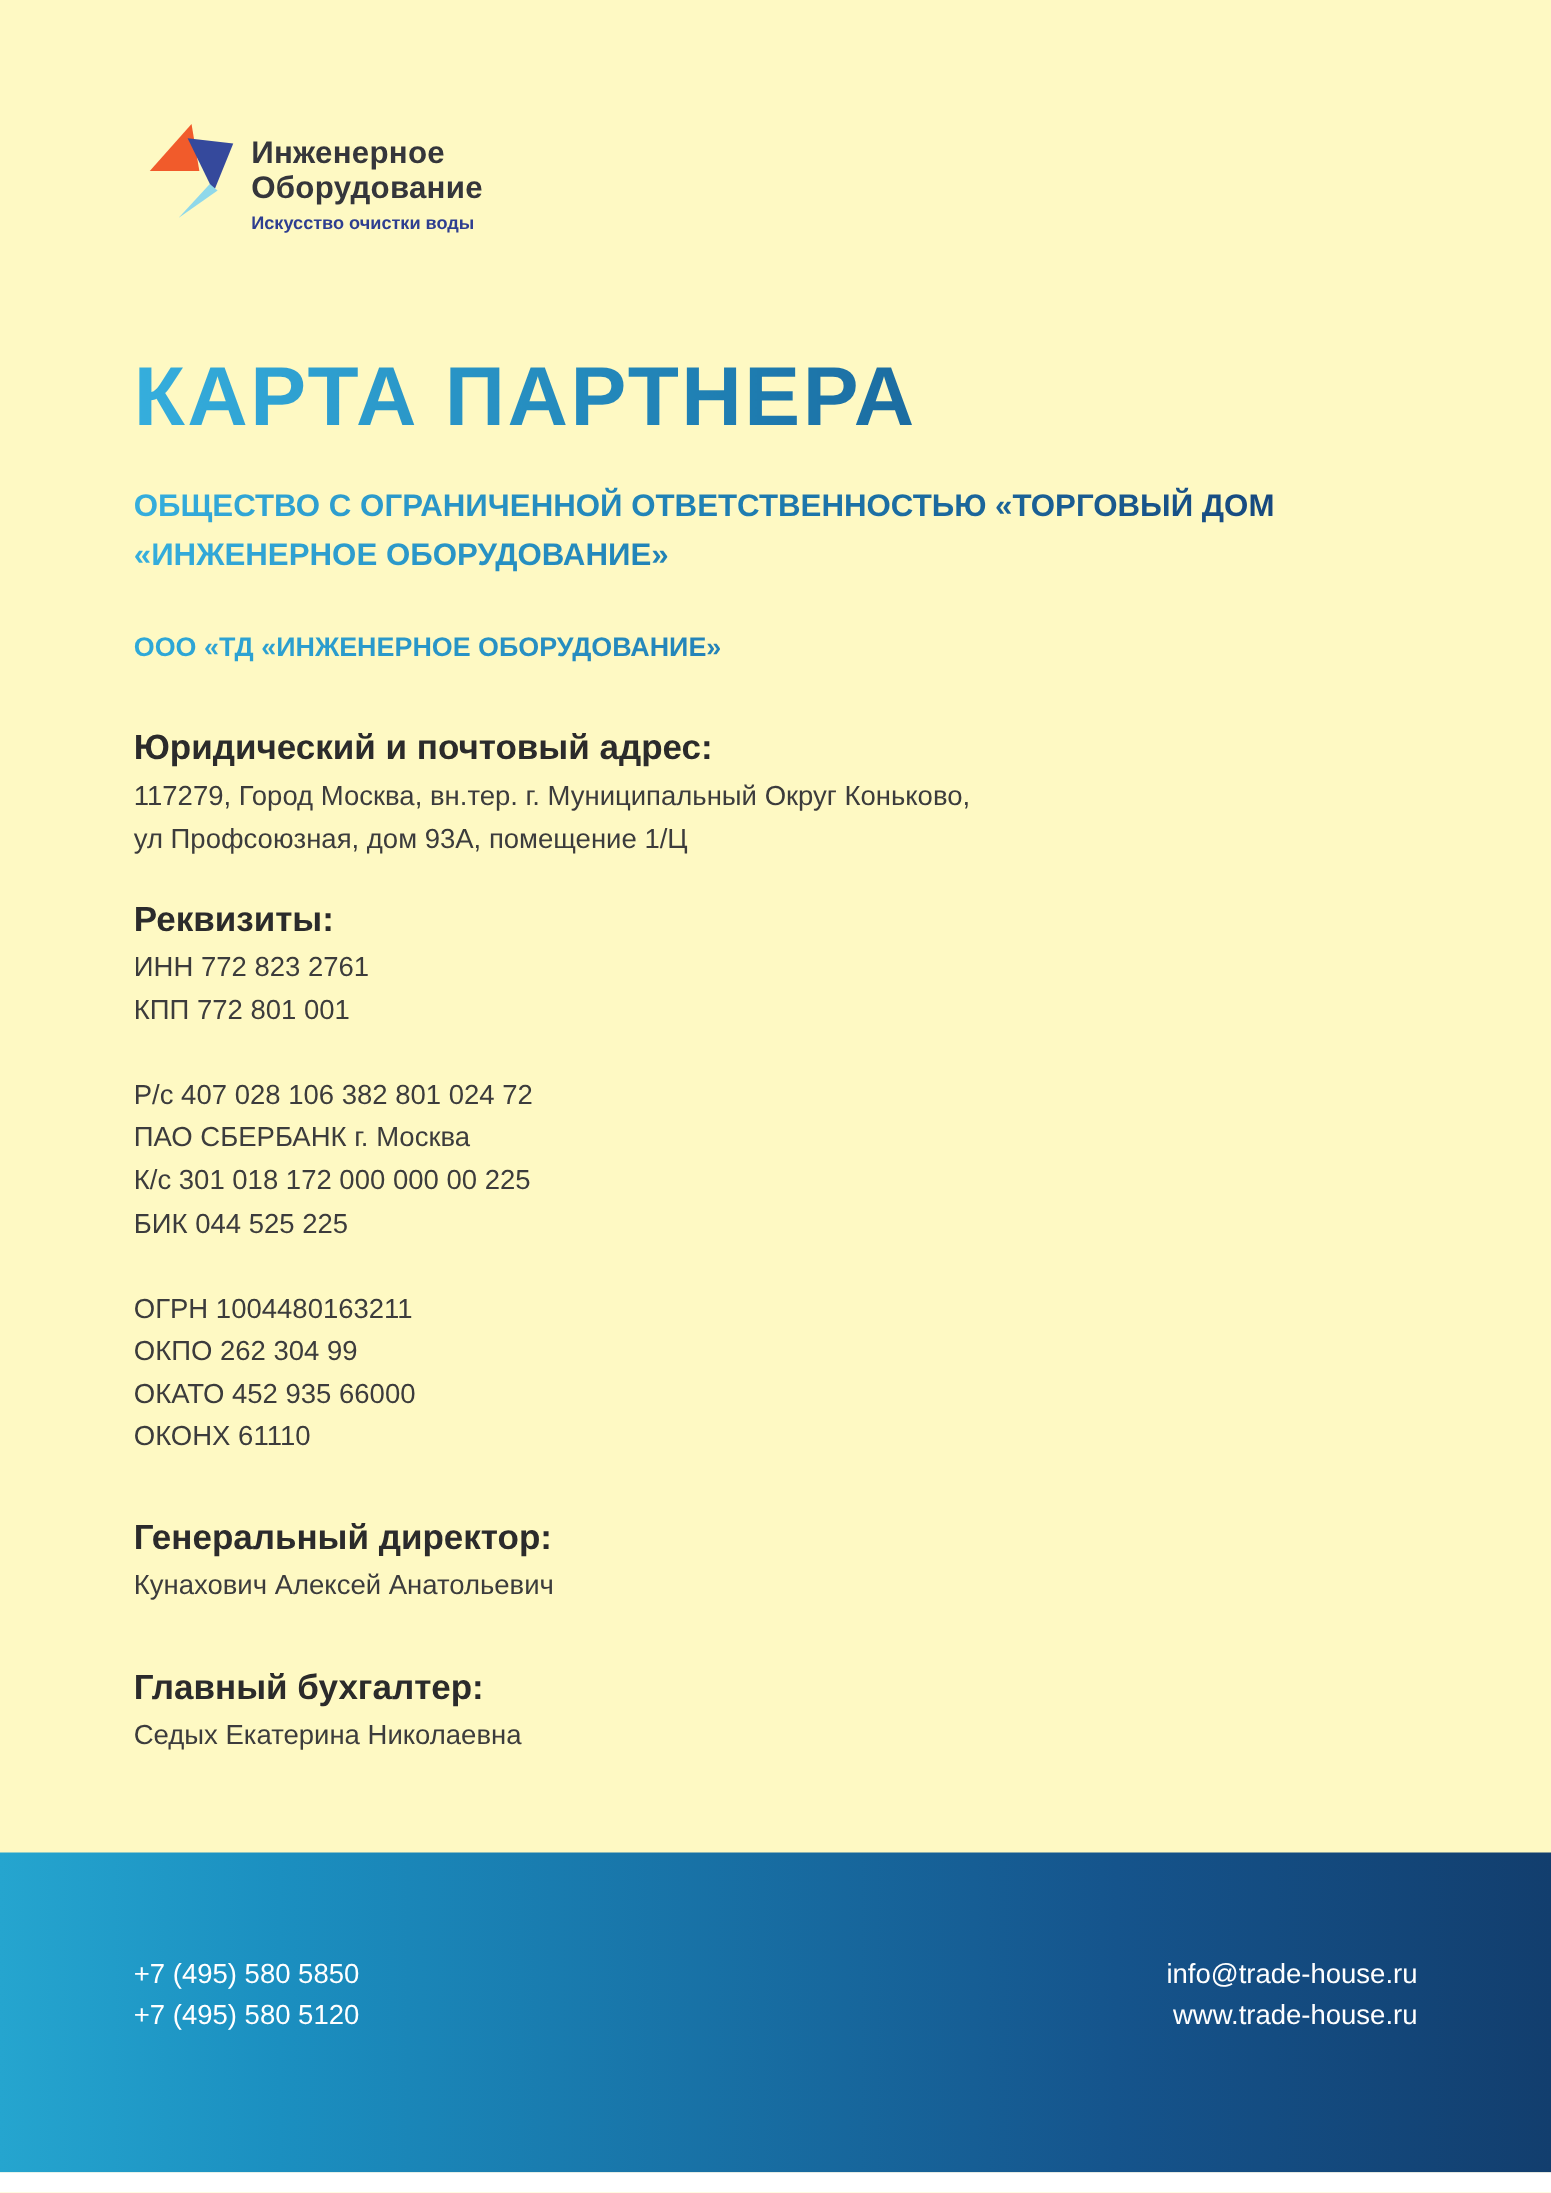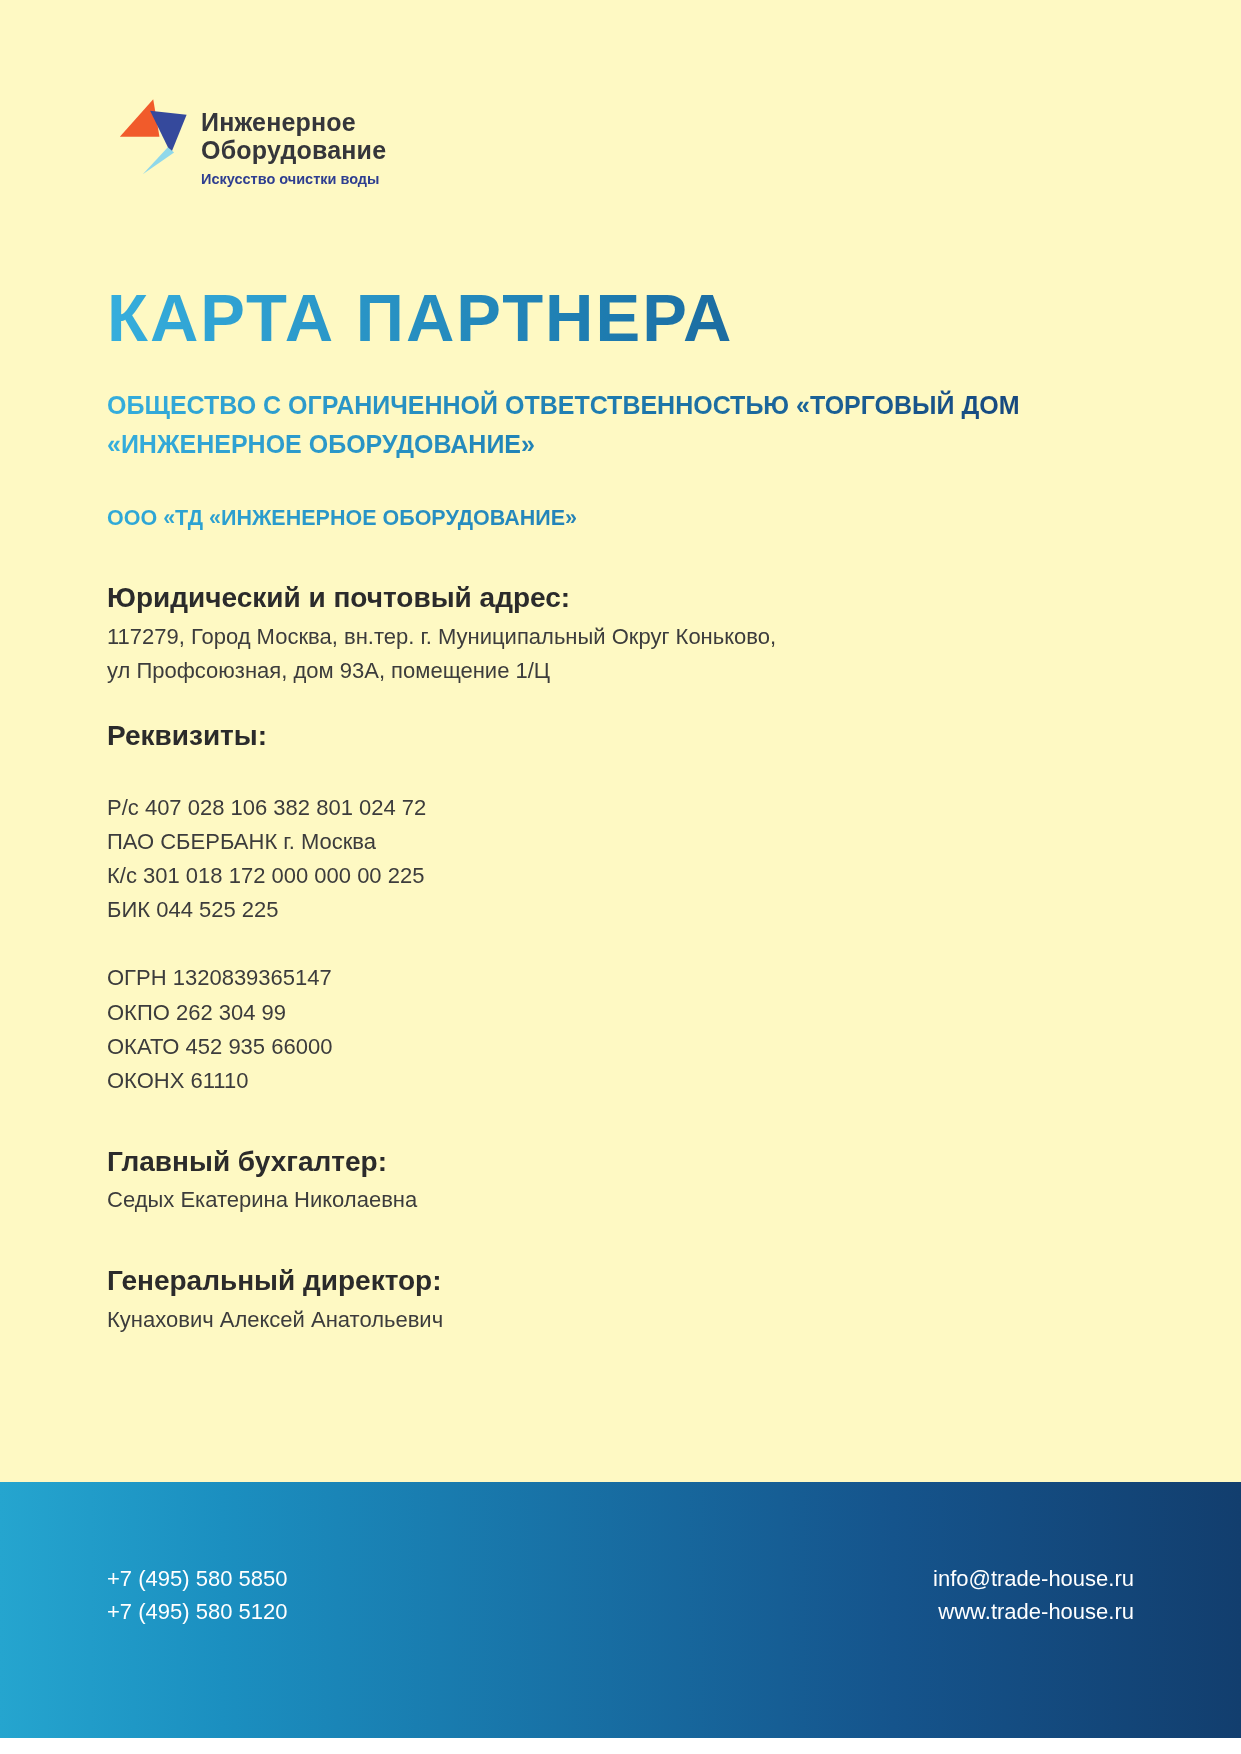--- a/index.html
+++ b/index.html
@@ -91,42 +91,46 @@
     <div class="company-short-name grad-soft">ООО «ТД «ИНЖЕНЕРНОЕ ОБОРУДОВАНИЕ»</div>
 
     <div class="section">
       <div class="section-heading">Юридический и почтовый адрес:</div>
       <div class="body-line">117279, Город Москва, вн.тер. г. Муниципальный Округ Коньково,</div>
       <div class="body-line">ул Профсоюзная, дом 93А, помещение 1/Ц</div>
     </div>
 
     <div class="section section-tight">
       <div class="section-heading">Реквизиты:</div>
+      <div>
+        <div class="body-line">ИНН 772 823 2761</div>
+        <div class="body-line">КПП 772 801 001</div>
+      </div>
       <div class="group">
         <div class="body-line">Р/с 407 028 106 382 801 024 72</div>
         <div class="body-line">ПАО СБЕРБАНК г. Москва</div>
         <div class="body-line">К/с 301 018 172 000 000 00 225</div>
         <div class="body-line">БИК 044 525 225</div>
       </div>
       <div class="group">
-        <div class="body-line">ОГРН 1320839365147</div>
+        <div class="body-line">ОГРН 1004480163211</div>
         <div class="body-line">ОКПО 262 304 99</div>
         <div class="body-line">ОКАТО 452 935 66000</div>
         <div class="body-line">ОКОНХ 61110</div>
       </div>
     </div>
 
     <div class="section">
-      <div class="section-heading">Главный бухгалтер:</div>
-      <div class="body-line">Седых Екатерина Николаевна</div>
+      <div class="section-heading">Генеральный директор:</div>
+      <div class="body-line">Кунахович Алексей Анатольевич</div>
     </div>
 
     <div class="section">
-      <div class="section-heading">Генеральный директор:</div>
-      <div class="body-line">Кунахович Алексей Анатольевич</div>
+      <div class="section-heading">Главный бухгалтер:</div>
+      <div class="body-line">Седых Екатерина Николаевна</div>
     </div>
 
   </div>
 
   <div class="footer">
     <div class="footer-inner">
       <div class="footer-left">
         <div class="footer-line">+7 (495) 580 5850</div>
         <div class="footer-line">+7 (495) 580 5120</div>
       </div>

